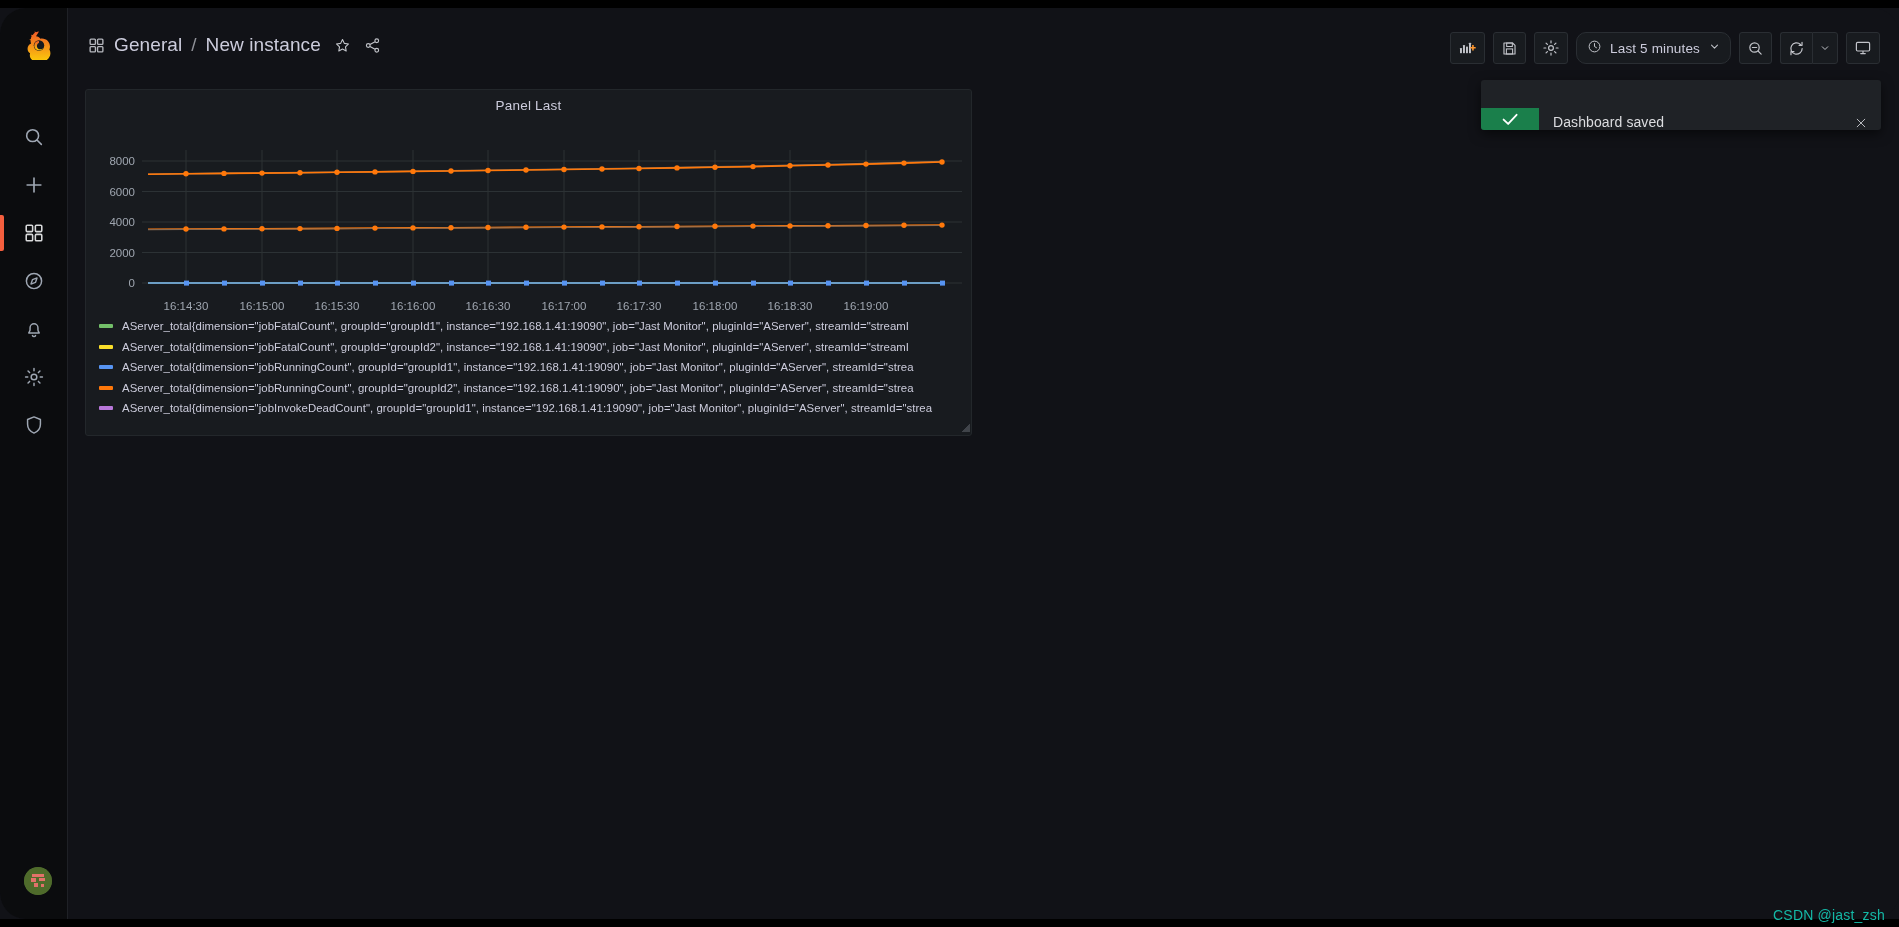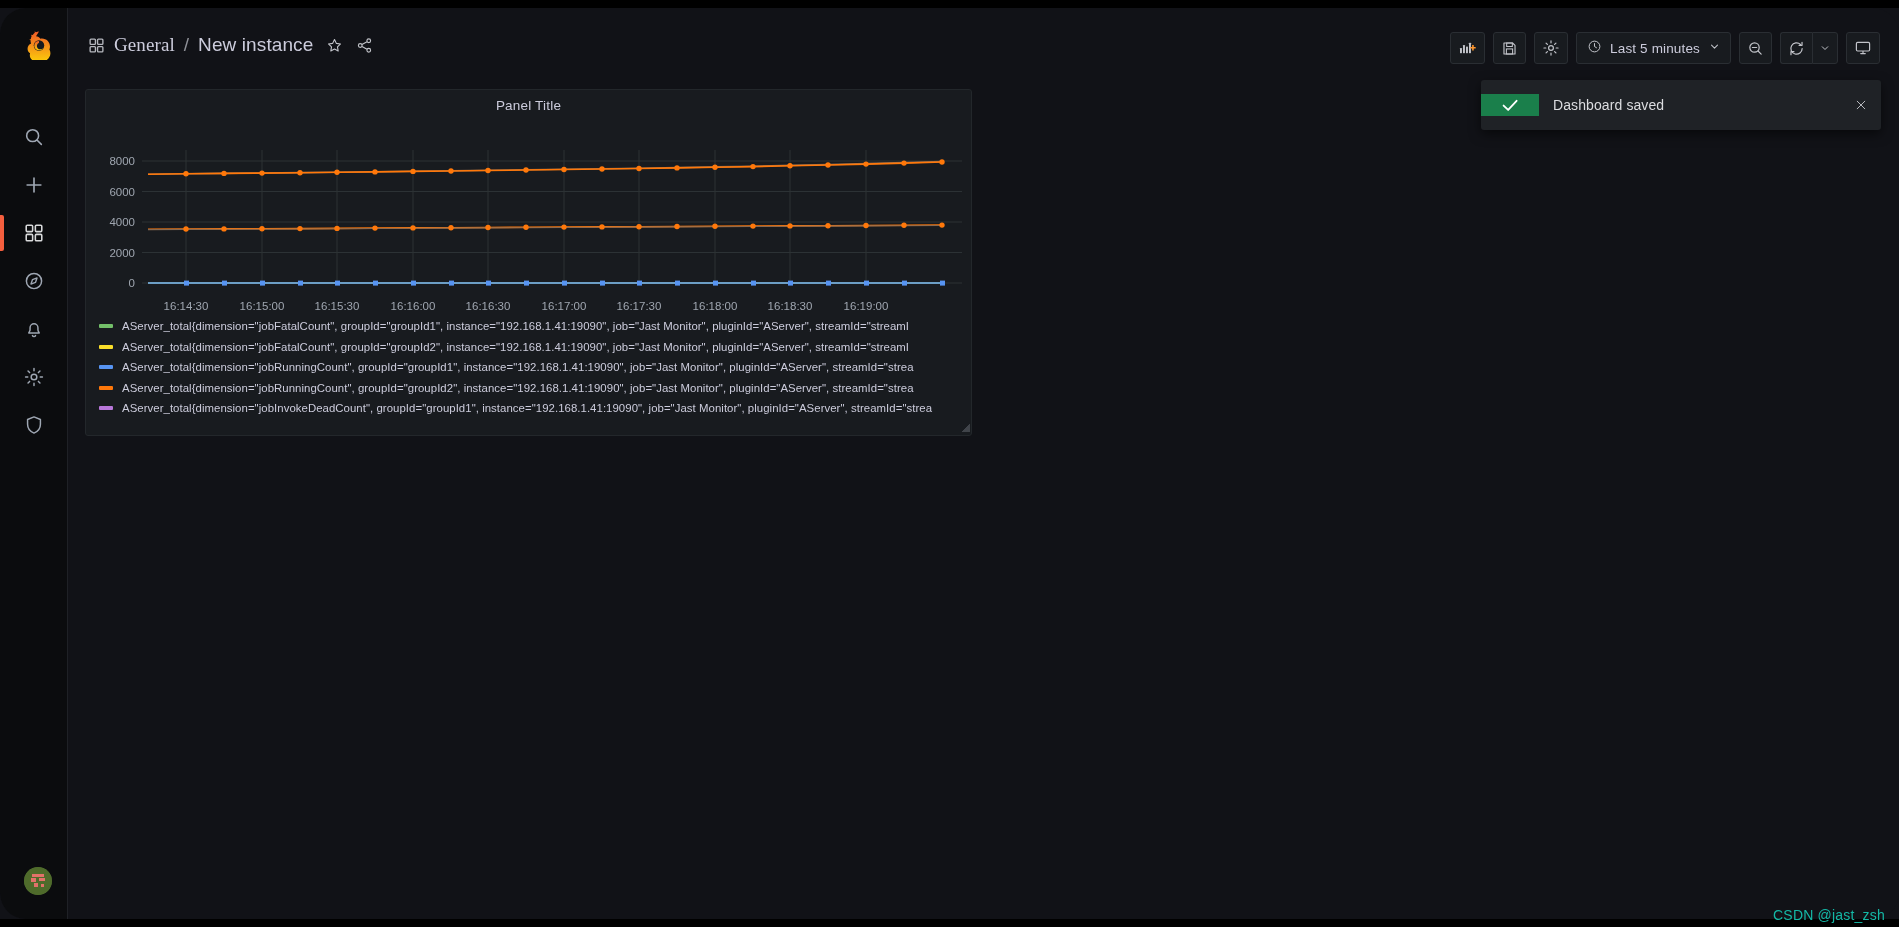--- a/index.html
+++ b/index.html
@@ -95,21 +95,20 @@
     align-items: center;
     gap: 9px;
     white-space: nowrap;
   }
   .bc-grid-icon { display: block; }
   .bc-folder {
     font-size: 19px;
     color: #ccccdc;
     font-weight: 400;
     letter-spacing: .1px;
-    font-family: Liberation Serif, serif;
   }
   .bc-sep { font-size: 19px; color: #8e9097; font-weight: 300; }
   .bc-title {
     font-size: 19px;
     color: #ccccdc;
     font-weight: 400;
     letter-spacing: .1px;
   }
   .bc-act { cursor: pointer; display: flex; align-items: center; margin-left: 4px;}
 
@@ -130,21 +129,21 @@
     display: flex;
     align-items: center;
     justify-content: center;
     cursor: pointer;
   }
   .tb-time {
     height: 32px;
     padding: 0 9px 0 10px;
     background: #181b1f;
     border: 1px solid #2a2e33;
-    border-radius: 3px;
+    border-radius: 10px;
     display: flex;
     align-items: center;
     gap: 8px;
     cursor: pointer;
   }
   .tb-time-label {
     font-size: 13.5px;
     color: #ccccdc;
     font-weight: 500;
     letter-spacing: .15px;
@@ -242,21 +241,21 @@
   }
 
   
   .toast {
     position: absolute;
     right: 18px; top: 72px;
     width: 400px; height: 50px;
     background: #1f2226;
     border-radius: 3px;
     display: flex;
-    align-items: center;
+    align-items: flex-end;
     box-shadow: 0 4px 12px rgba(0,0,0,.55);
     overflow: hidden;
     z-index: 30;
   }
   .toast-icon-wrap {
     width: 58px;
     background: #1a7f4b;
     display: flex; align-items: center; justify-content: center;
     flex: 0 0 auto;
   }
@@ -482,21 +481,21 @@
         </div>
 
       </div>
     </div>
 
     <div class="canvas">
 
       <div class="panel">
 
         <div class="panel-header">
-          <span class="panel-title">Panel Title</span>
+          <span class="panel-title">Panel Last</span>
         </div>
 
         <div class="panel-body">
 
           <svg class="plot" viewBox="0 0 887 200" preserveAspectRatio="none" shape-rendering="geometricPrecision">
 
             <rect x="0" y="0" width="887" height="200" fill="#181b1f"></rect>
 
             <g stroke="#2c3235" stroke-width="1">
               <line x1="56" y1="41" x2="876" y2="41"></line>

